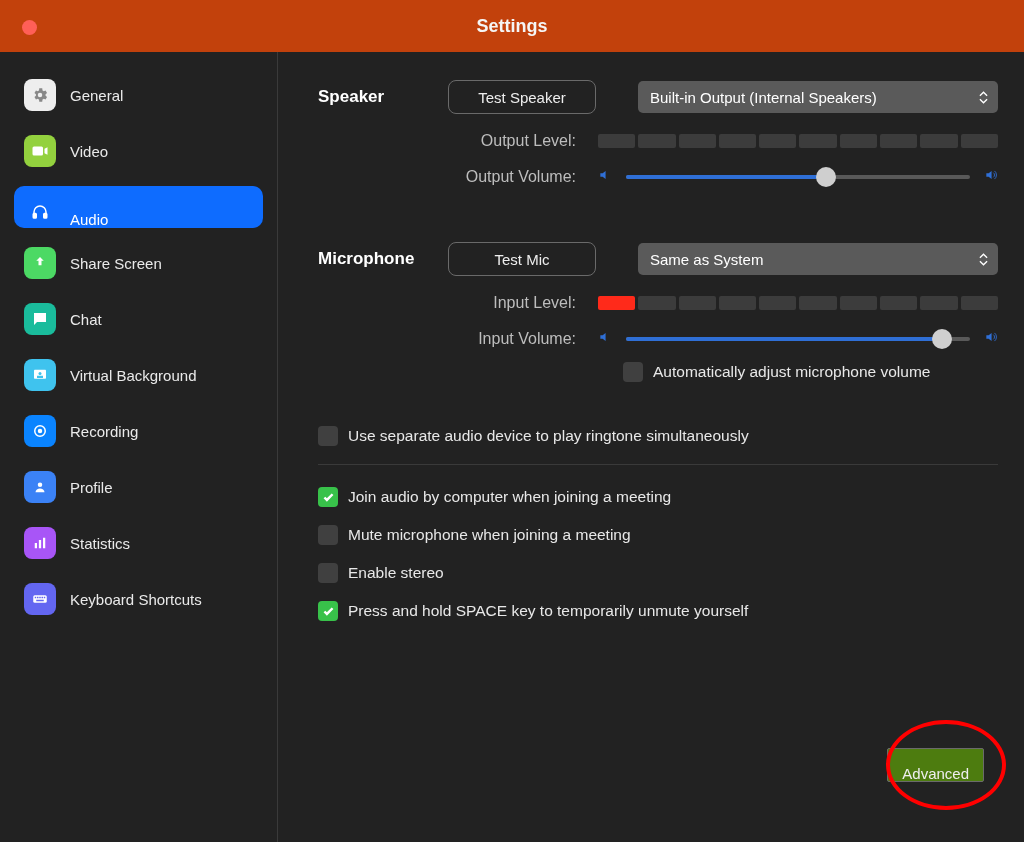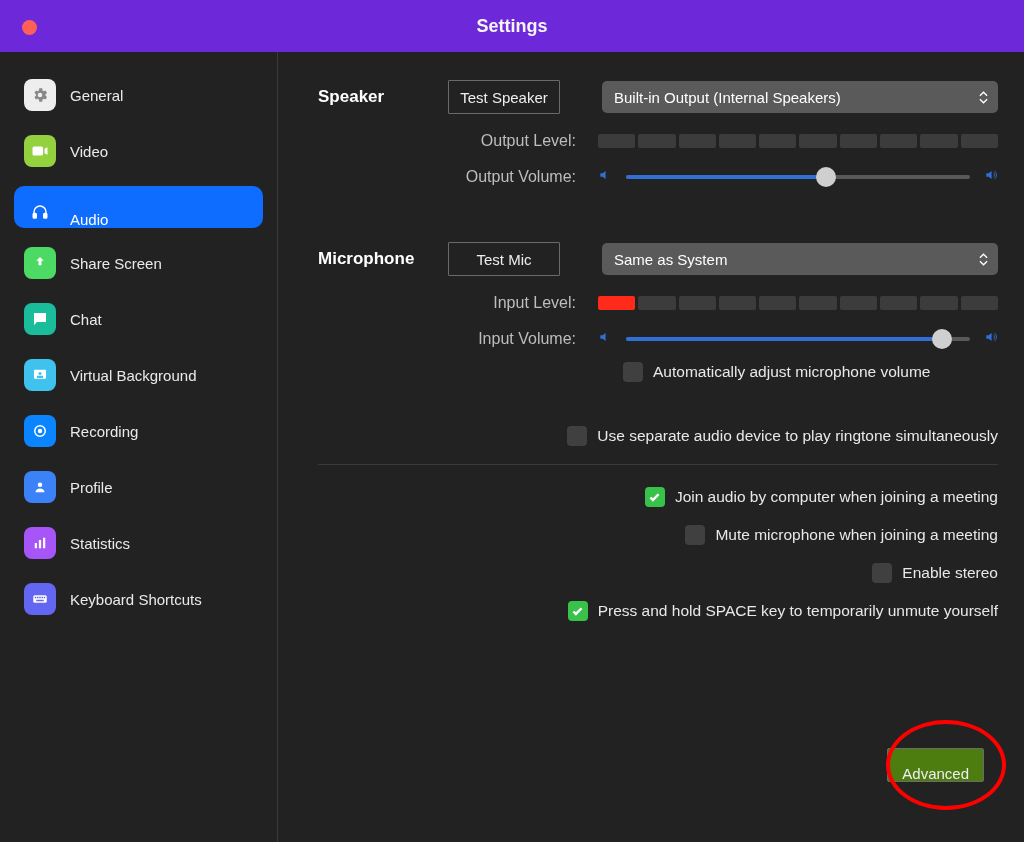--- a/index.html
+++ b/index.html
@@ -1,45 +1,45 @@
 <!DOCTYPE html>
 <html><head>
 <meta charset="utf-8">
 <style>
   * { box-sizing: border-box; margin: 0; padding: 0; font-family: -apple-system, "Helvetica Neue", Arial, sans-serif; }
   html, body { width: 1024px; height: 842px; background:#1a1a1a; color:#eee; }
   .window { width:1024px; height:842px; background:#222; display:flex; flex-direction:column; }
-  .titlebar { height:52px; display:flex; align-items:center; justify-content:center; position:relative; background:#6d28d9; }
+  .titlebar { height:52px; display:flex; align-items:center; justify-content:center; position:relative; background:#c2410c; }
   .close-dot { position:absolute; left:22px; top:20px; width:15px; height:15px; border-radius:50%; background:#ff5f57; }
   .title { font-size:18px; font-weight:600; color:#f5f5f5; }
   .body { flex:1; display:flex; }
   .sidebar { width:278px; border-right:1px solid #3a3a3a; padding:22px 14px 0 14px; }
   .side-item { display:flex; align-items:center; gap:14px; height:42px; padding:0 10px; border-radius:10px; color:#eaeaea; font-size:15px; margin-bottom:14px; cursor:pointer;}
   .side-item.active { background:#0e6cff; color:#fff;align-items:flex-end; }
   .side-icon { width:32px; height:32px; border-radius:8px; display:flex; align-items:center; justify-content:center; flex-shrink:0;}
   .side-icon svg { width:18px; height:18px; }
   .content { flex:1; padding:28px 26px 20px 40px; position:relative; overflow:hidden;}
   .row { display:flex; align-items:center; margin-bottom:18px; }
   .lbl-col { width:280px; text-align:right; padding-right:22px; font-size:16px; color:#bdbdbd; }
   .lbl-col.head { color:#fff; font-weight:600; font-size:17px; }
   .ctrl-col { flex:1; display:flex; align-items:center; gap:10px; }
-  .test-btn { width:112px; height:34px; border:1.5px solid #6a6a6a; background:transparent; color:#eee; border-radius:1px; font-size:15px; cursor:pointer;}
+  .test-btn { width:148px; height:34px; border:1.5px solid #6a6a6a; background:transparent; color:#eee; border-radius:8px; font-size:15px; cursor:pointer;}
   .dropdown { flex:1; height:32px; background:#5a5a5a; border-radius:5px; display:flex; align-items:center; padding:0 12px; color:#fff; font-size:15px; position:relative; cursor:pointer;}
   .dropdown .dd-arrows { position:absolute; right:10px; display:flex; flex-direction:column; gap:1px;}
   .dd-arrows svg{width:9px;height:6px;}
   .level-bar { flex:1; height:14px; display:flex; gap:3px;}
   .level-seg { flex:1; background:#3c3c3c; border-radius:2px;}
   .level-seg.on-red { background:#ff2a1a; }
   .slider-wrap { flex:1; display:flex; align-items:center; gap:14px;}
   .spk-icon svg { width:14px; height:14px; fill:#2f6fd6;}
   .slider { flex:1; height:16px; position:relative;}
   .track { position:absolute; left:0; right:0; top:6px; height:4px; background:#595959; border-radius:2px;}
   .fill { position:absolute; left:0; top:6px; height:4px; background:#2f6fd6; border-radius:2px;}
   .thumb { position:absolute; top:-2px; width:20px; height:20px; border-radius:50%; background:#cfcfcf; transform:translateX(-50%); cursor:pointer;}
-  .chk-row { display:flex; align-items:center; gap:10px; margin-bottom:18px; font-size:15.5px; color:#e8e8e8;justify-content:flex-end;}
+  .chk-row { display:flex; align-items:center; gap:10px; margin-bottom:18px; font-size:15.5px; color:#e8e8e8;}
   .chk { width:20px; height:20px; background:#404040; border-radius:4px; flex-shrink:0; display:flex; align-items:center; justify-content:center; cursor:pointer;}
   .chk.checked { background:#38c24a;}
   .chk svg { width:13px; height:13px; stroke:#fff; stroke-width:3; fill:none;}
   .divider { height:1px; background:#3a3a3a; margin:4px 0 22px 0;}
   .subcheck-indent { padding-left:305px; }
   .adv-btn { position:absolute; right:40px; bottom:60px; height:34px; padding:16px 14px; border:1px solid #6a6a6a; background:#4d7c0f; color:#eee; border-radius:2px; font-size:15px; cursor:pointer;}
   .red-circle { position:absolute; right:18px; bottom:32px; width:120px; height:90px; border:4px solid #ff0000; border-radius:50%; pointer-events:none;}
   .section-gap { height:38px; }
 </style>
 </head>

